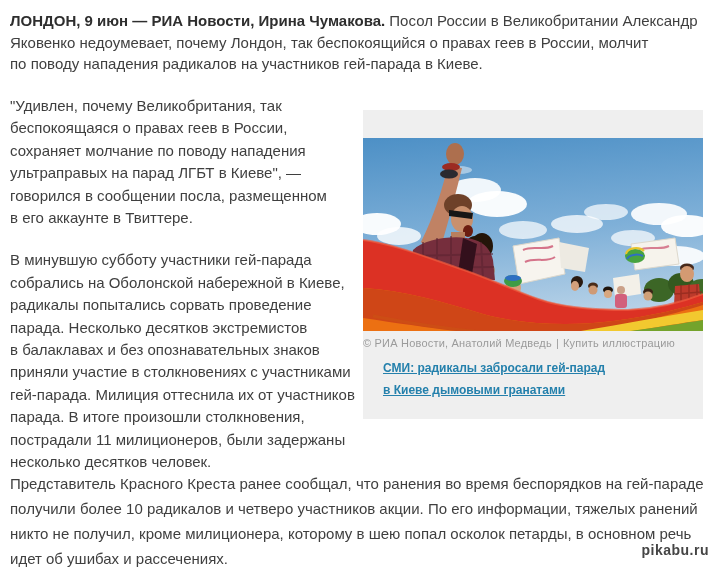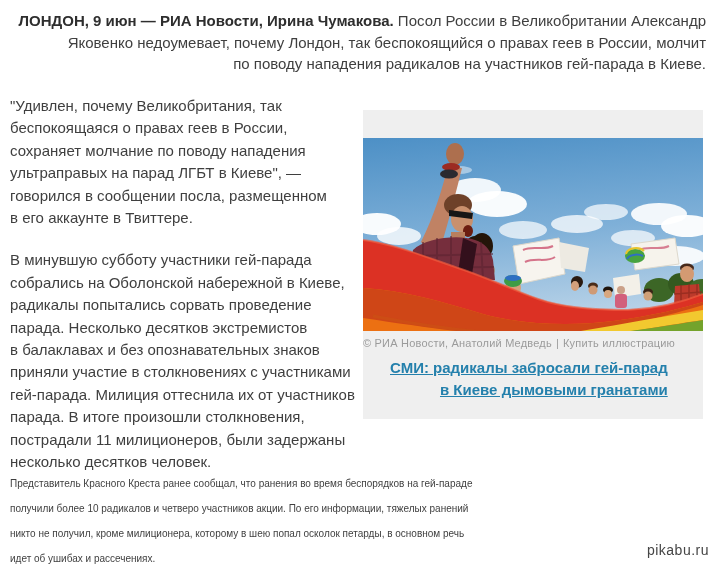--- a/index.html
+++ b/index.html
@@ -2,48 +2,48 @@
 <html><head>
 <meta charset="utf-8">
 <style>
   html,body{margin:0;padding:0;background:#ffffff;}
   .page{
     position:relative;width:712px;height:575px;background:#ffffff;overflow:hidden;
     font-family:"Liberation Sans","DejaVu Sans",sans-serif;color:#3f3f3f;
   }
   .lead{
     position:absolute;left:10px;top:10px;width:696px;margin:0;
-    font-size:15px;line-height:21.5px;white-space:pre-line;text-align:right;
+    font-size:15px;line-height:21.5px;white-space:pre-line;
   }
   .lead b{color:#2e2e2e;}
   .left-col{position:absolute;left:10px;top:95px;width:352px;}
   .para{margin:0;font-size:15px;line-height:22.4px;white-space:pre-line;}
   .para2{margin-top:20px;}
   .media-panel{
     position:absolute;left:363px;top:110px;width:340px;height:309px;background:#efefef;
   }
   .photo{position:absolute;left:0;top:28px;width:340px;height:193px;display:block;cursor:pointer;}
   .caption{
     position:absolute;top:227px;left:0;right:10px;text-align:left;
     font-size:11px;line-height:13px;color:#9b9b9b;letter-spacing:.2px;
   }
   .caption .sep{margin:0 4px;}
   .caption .buy{cursor:pointer;}
   .related{
-    position:absolute;left:27px;top:247px;display:block;
-    font-size:15px;font-weight:bold;line-height:22px;color:#2480ac;
-    text-decoration:underline;white-space:pre-line;cursor:pointer;text-align:right;
+    position:absolute;left:20px;top:247px;display:block;
+    font-size:12px;font-weight:bold;line-height:22px;color:#2480ac;
+    text-decoration:underline;white-space:pre-line;cursor:pointer;
   }
   .bottom{
     position:absolute;left:10px;top:471px;width:696px;margin:0;
-    font-size:10px;line-height:25px;white-space:pre-line;
+    font-size:15px;line-height:25px;white-space:pre-line;
   }
   .watermark{
     position:absolute;right:3px;top:542px;
-    font-size:14px;font-weight:400;letter-spacing:.5px;color:#454545;
+    font-size:14px;font-weight:700;letter-spacing:.5px;color:#454545;
     text-shadow:-1px -1px 0 #fff,1px -1px 0 #fff,-1px 1px 0 #fff,1px 1px 0 #fff,0 0 3px #fff;
   }
 </style>
 </head>
 <body>
 
 <div class="page">
 
   <p class="lead"><b>ЛОНДОН, 9 июн — РИА Новости, Ирина Чумакова.</b><span> Посол России в Великобритании Александр
 Яковенко недоумевает, почему Лондон, так беспокоящийся о правах геев в России, молчит

